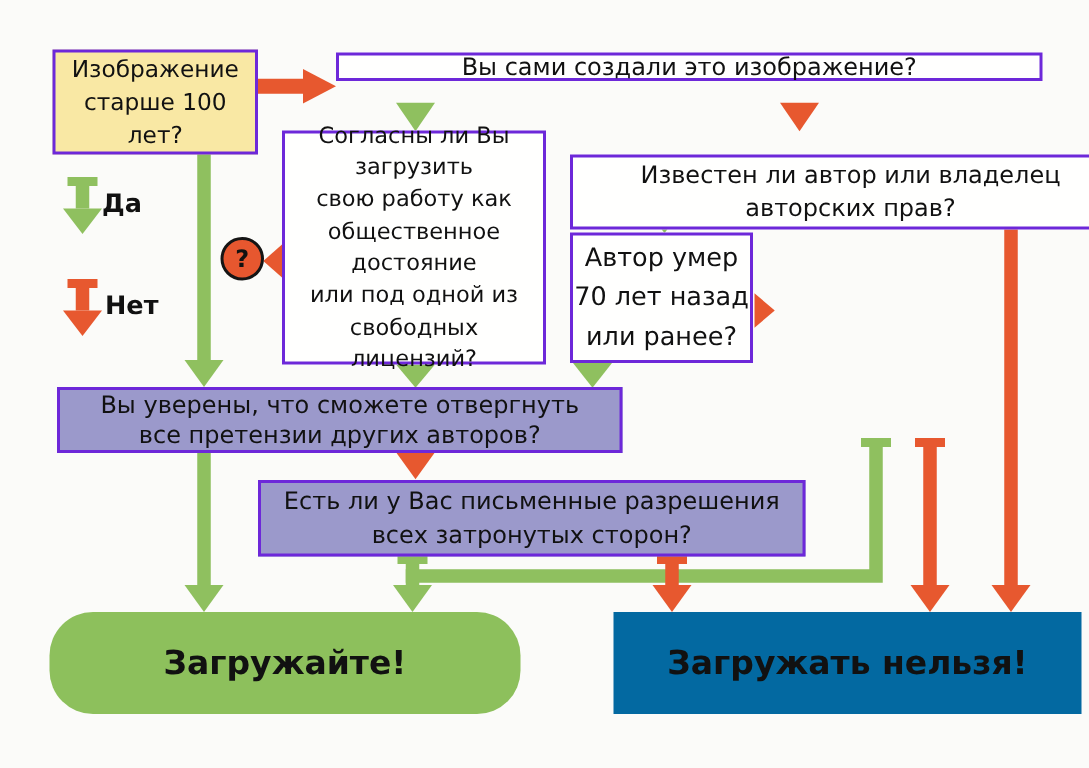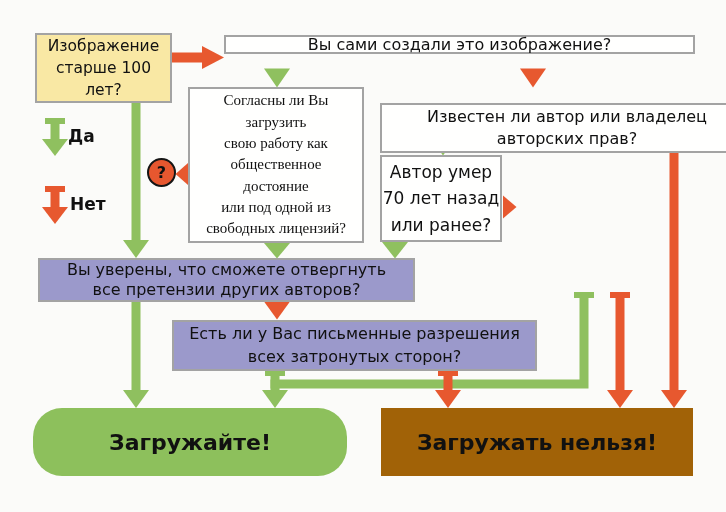--- a/index.html
+++ b/index.html
@@ -9,29 +9,29 @@
     font-family:"DejaVu Sans","Liberation Sans",sans-serif;
     color:#111;
   }
   .canvas{position:absolute;inset:0;width:726px;height:512px;}
   .layer{position:absolute;left:0;top:0;}
   .box{
     position:absolute;box-sizing:border-box;
     display:flex;align-items:center;justify-content:center;
     text-align:center;
   }
-  .bordered{border:2px solid #a3a3a3;background:#fffffe;}
+  .bordered{border:2px solid #6d28d9;background:#fffffe;}
   .yellow{background:#f9e8a4;}
   .purple{background:#9b99cb;}
   .result{font-weight:bold;font-size:22px;}
   .result-green{background:#8dc05c;border-radius:29px;}
-  .result-red{background:#a16207;}
+  .result-red{background:#0369a1;margin-left:28px;}
   .node-age{left:35px;top:33px;width:137px;height:70px;font-size:15.5px;line-height:1.42;}
   .node-created{left:224px;top:35px;width:471px;height:19px;font-size:16px;}
-  .node-agree{left:188px;top:87px;width:176px;height:156px;font-size:15px;line-height:1.42;font-family:Liberation Serif, serif;}
+  .node-agree{left:188px;top:87px;width:176px;height:156px;font-size:15px;line-height:1.42;}
   .node-known{left:380px;top:87px;width:374px;height:50px;font-size:16px;line-height:1.35;margin-top:16px;}
   .node-died{left:380px;top:155px;width:122px;height:87px;font-size:17px;line-height:1.55;}
   .node-agrees{left:517px;top:155px;width:140px;height:138px;font-size:14px;line-height:1.6;}
   .node-reject{left:38px;top:258px;width:377px;height:44px;font-size:16px;line-height:1.25;}
   .node-perm{left:172px;top:320px;width:365px;height:51px;font-size:16px;line-height:1.4;}
   .node-ok{left:33px;top:408px;width:314px;height:68px;}
   .node-no{left:381px;top:408px;width:312px;height:68px;}
   .legend-label{position:absolute;font-weight:bold;font-size:17px;}
   .legend-yes{left:68px;top:126px;}
   .legend-no{left:70px;top:194px;}

